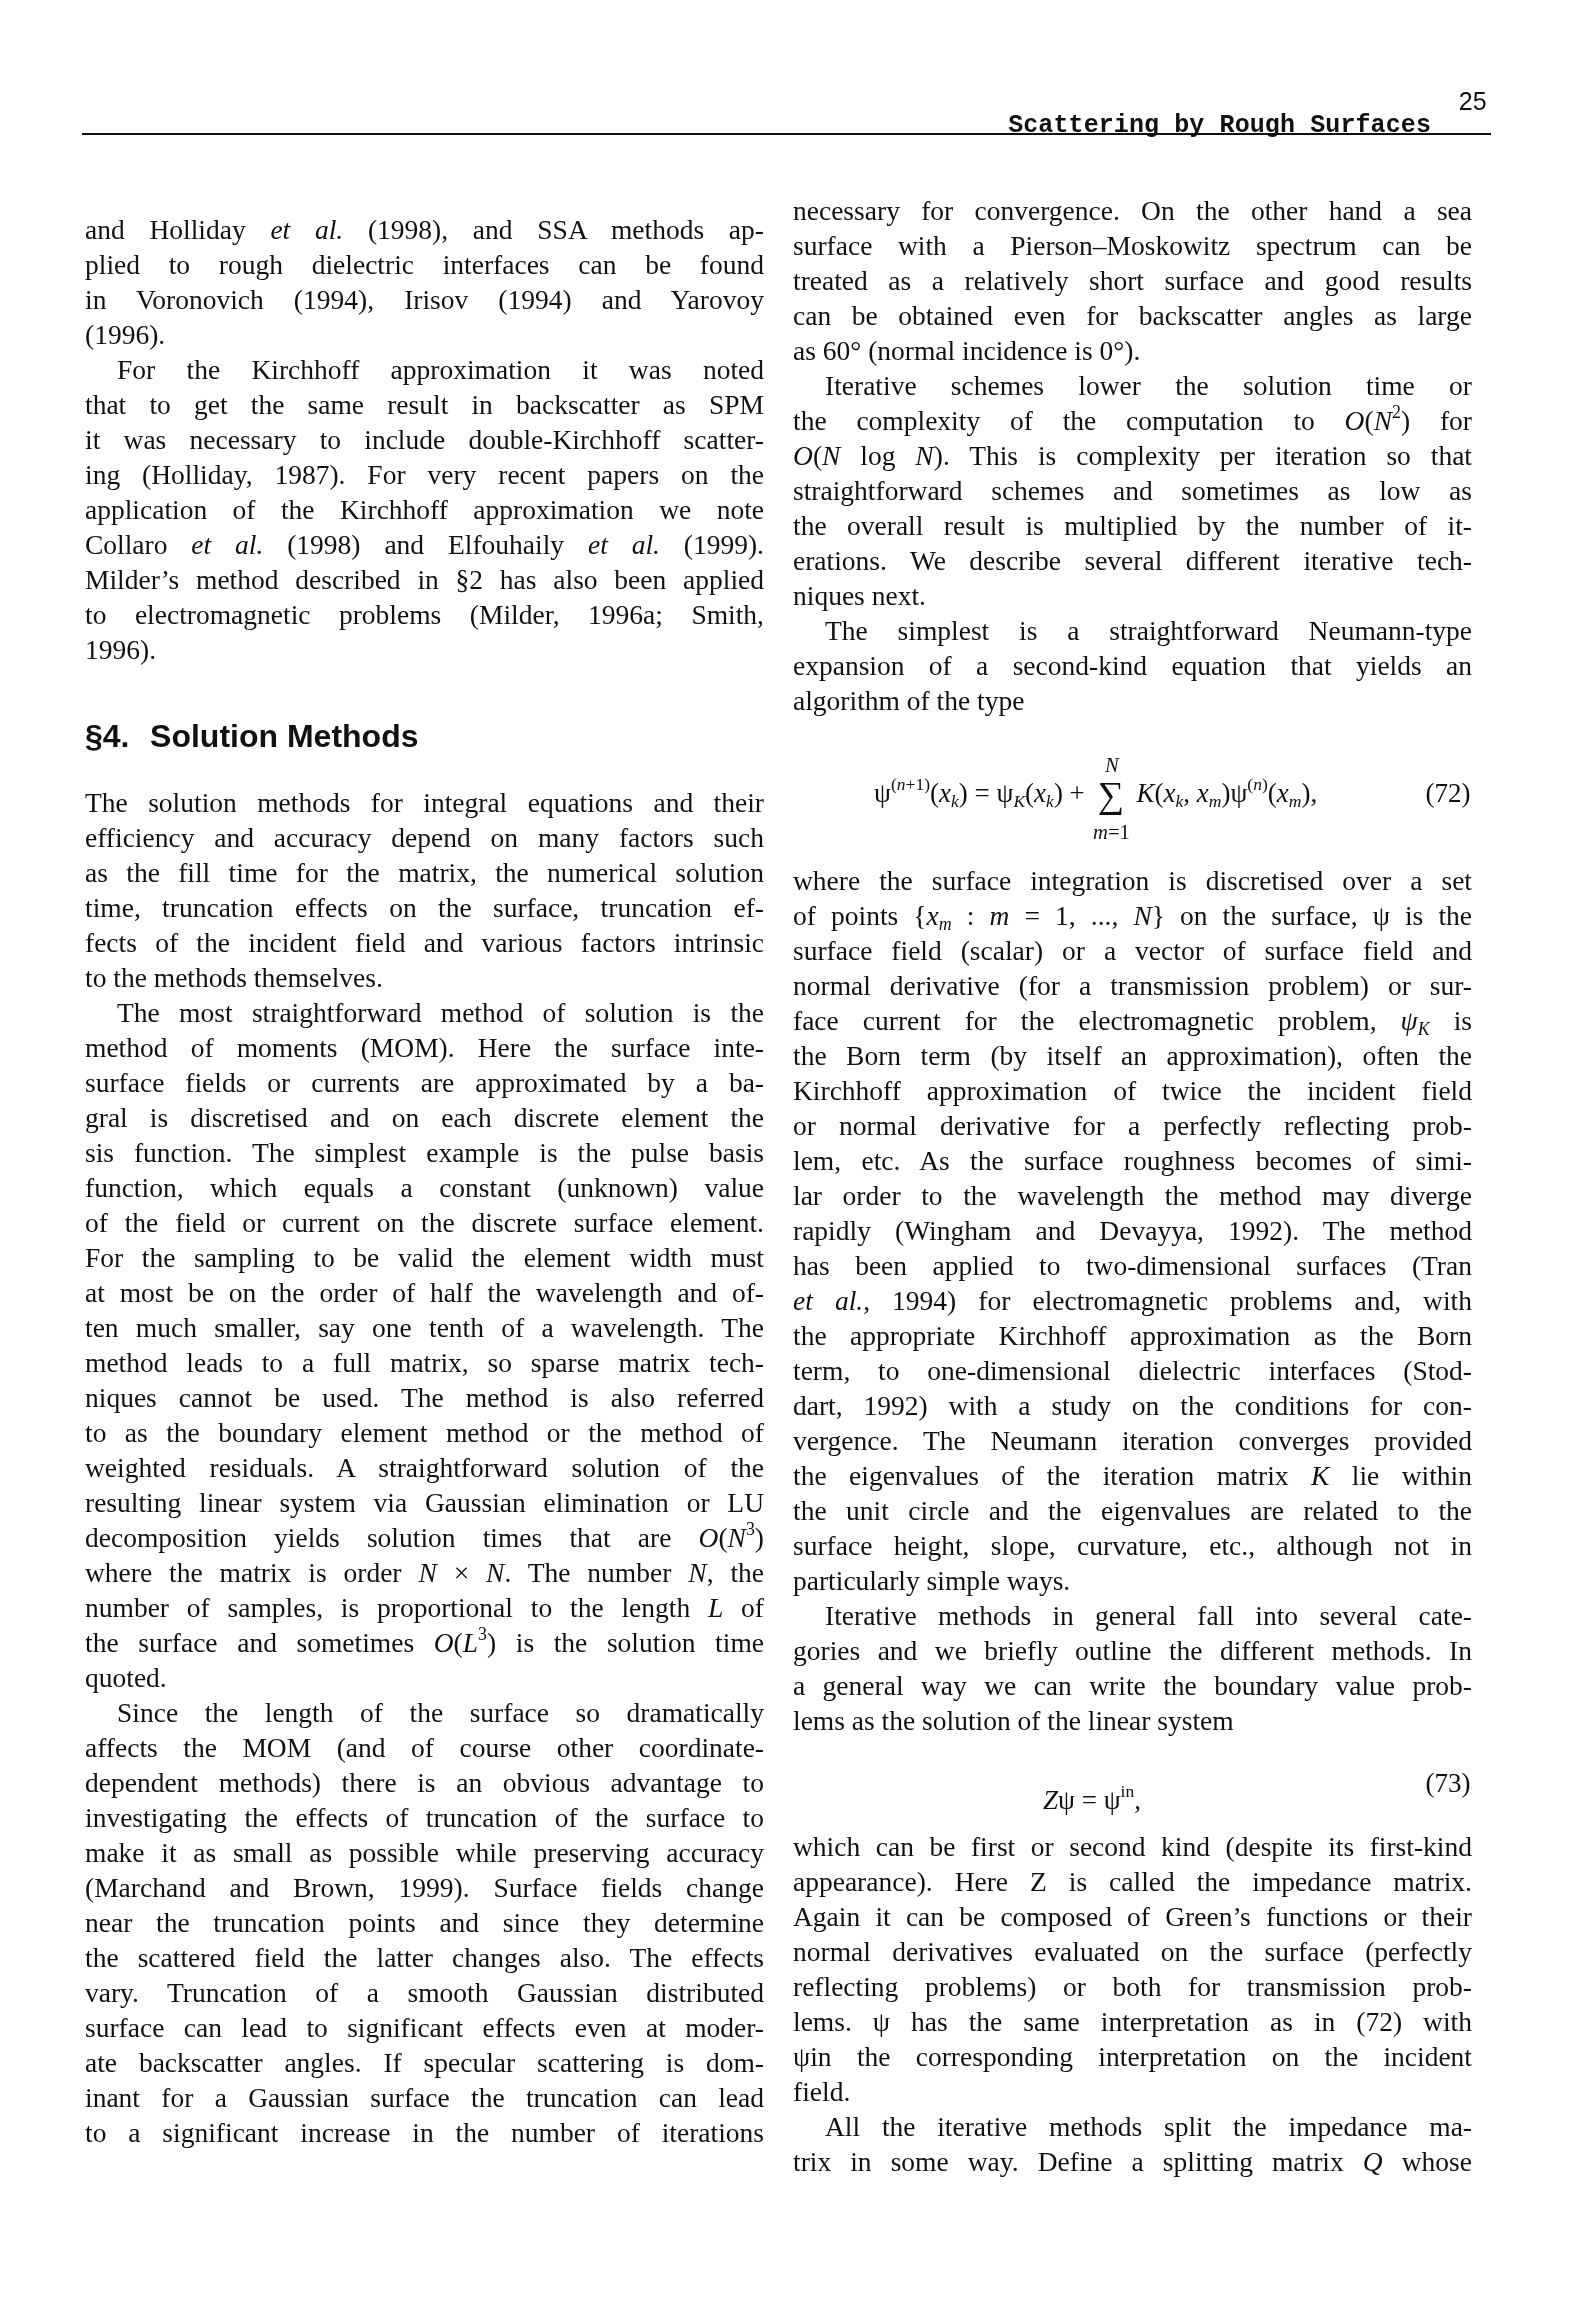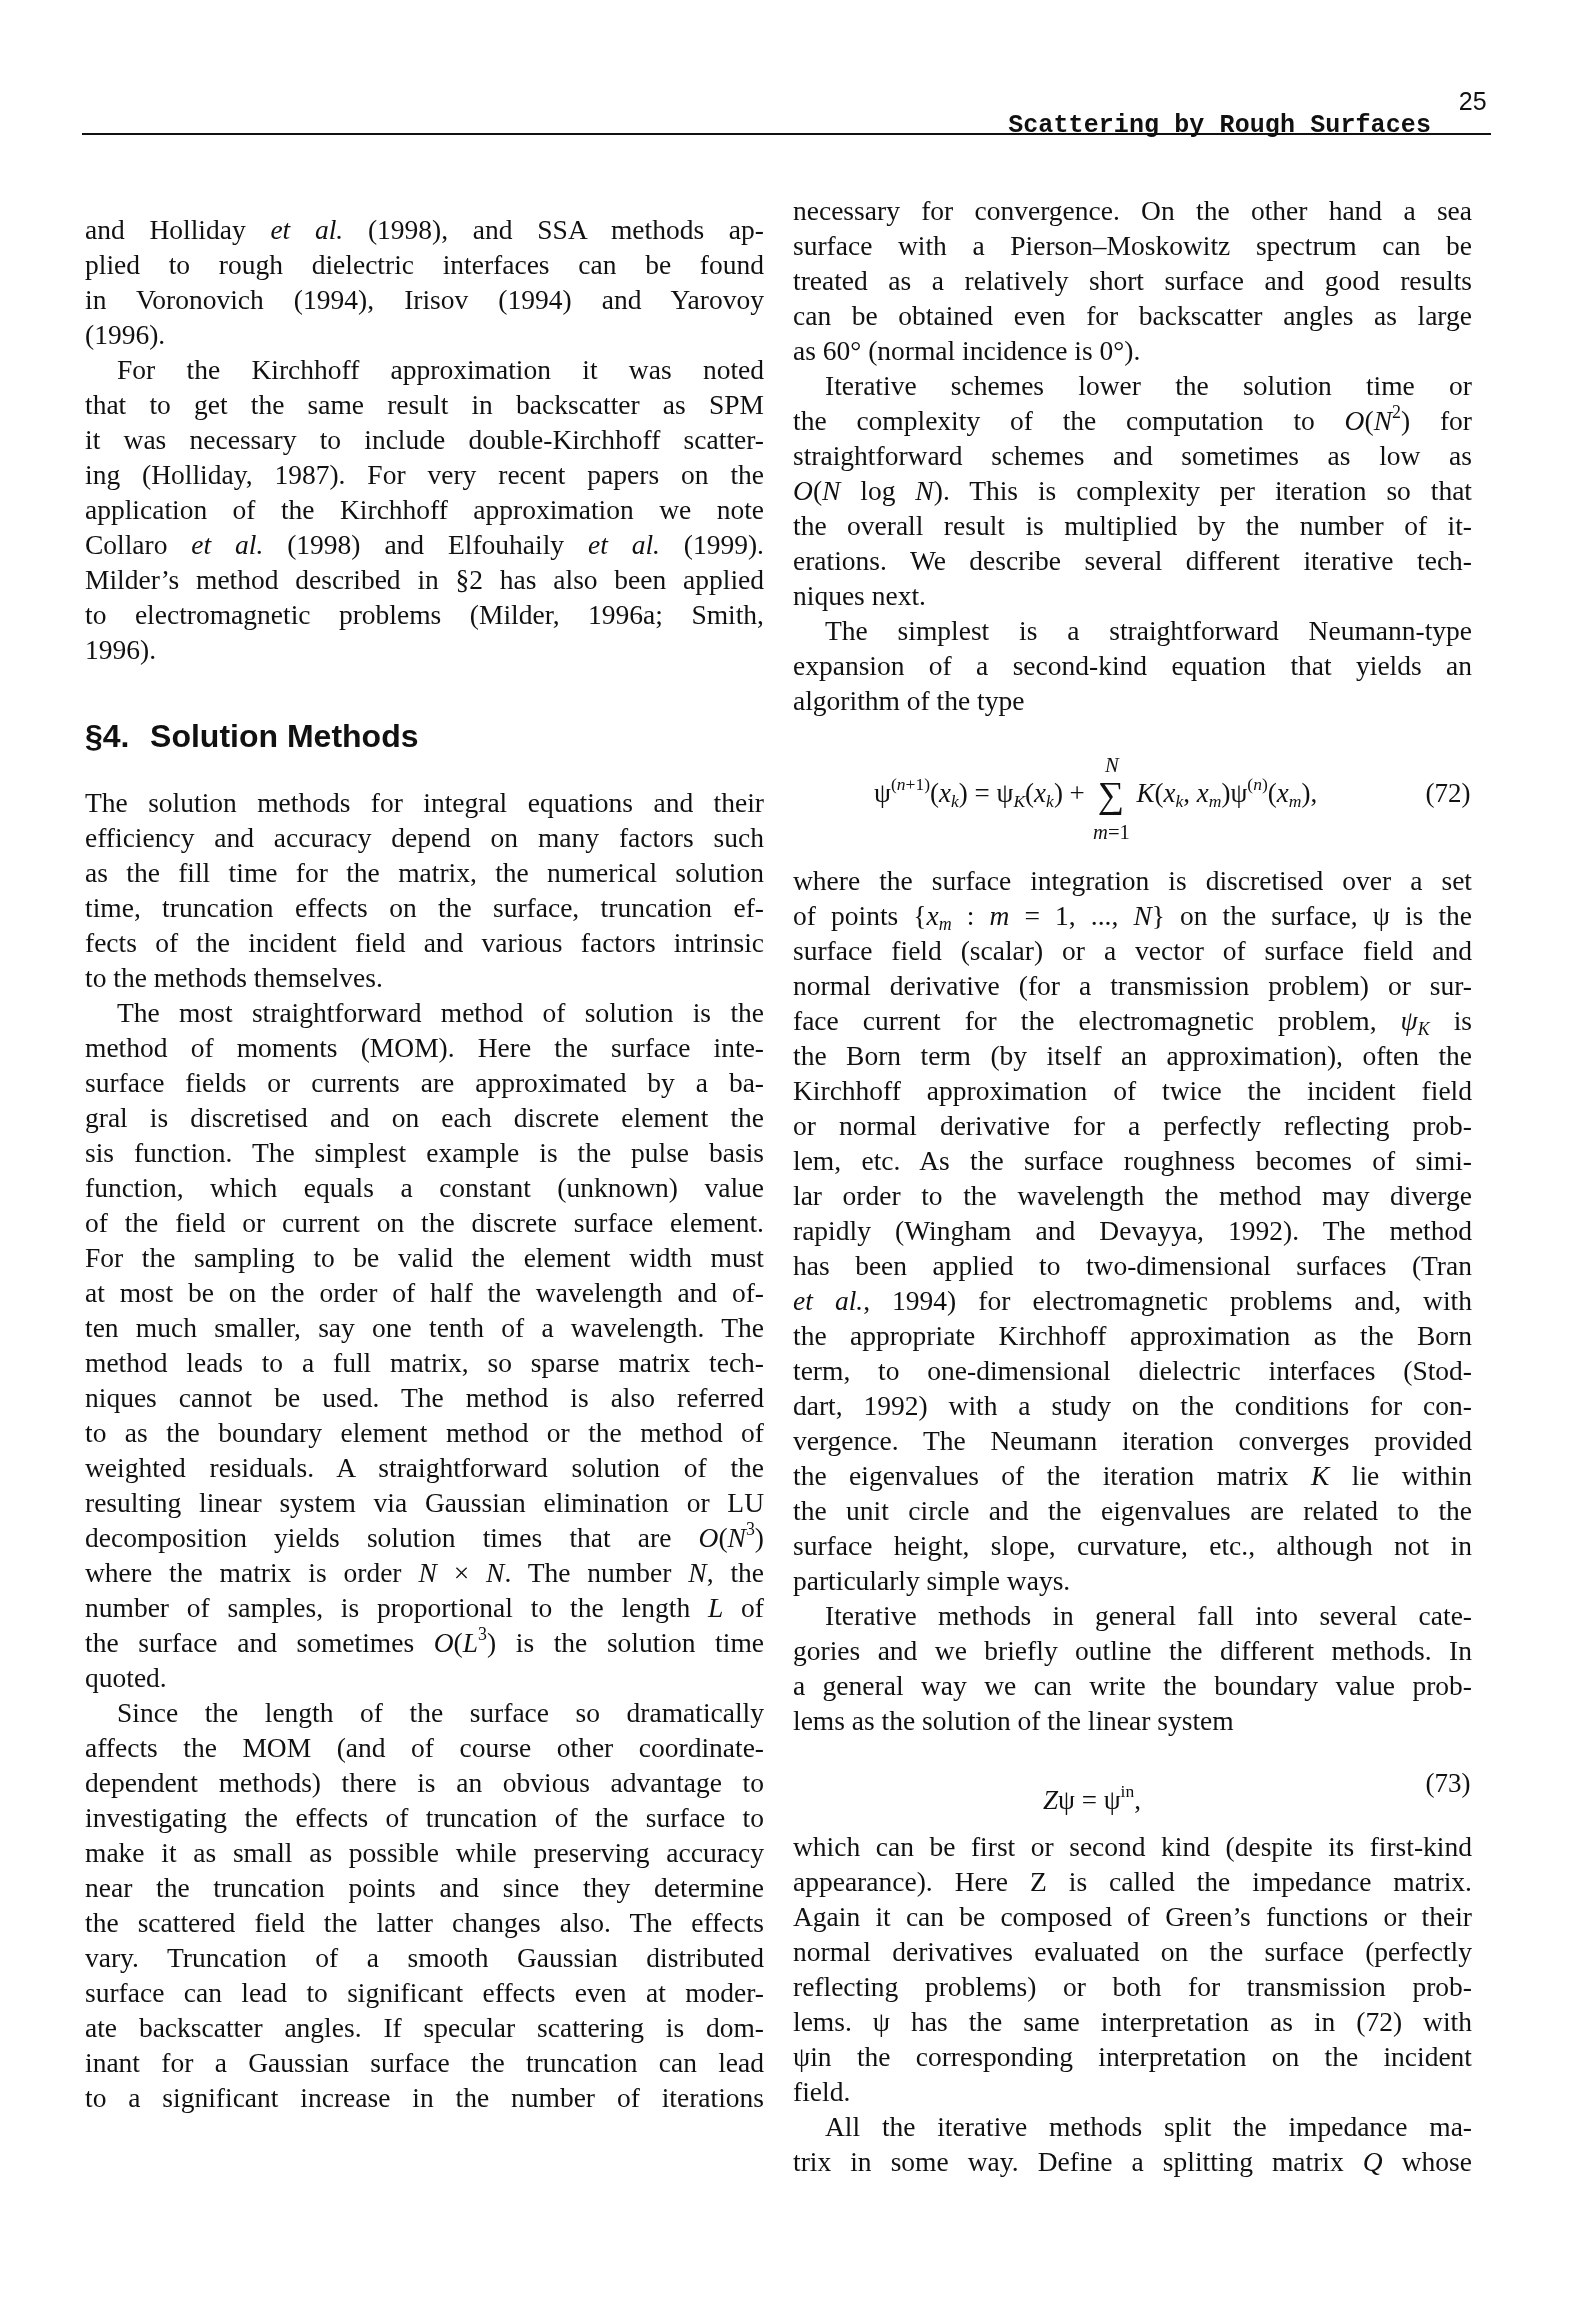--- a/index.html
+++ b/index.html
@@ -113,20 +113,21 @@
       <span class="line">number of samples, is proportional to the length <i>L</i> of</span>
       <span class="line">the surface and sometimes <i>O</i>(<i>L</i><sup>3</sup><i></i>)<i></i> is the solution time</span>
       <span class="line last">quoted.</span>
     </div>
   <div>
       <span class="line indent">Since the length of the surface so dramatically</span>
       <span class="line">affects the MOM (and of course other coordinate-</span>
       <span class="line">dependent methods) there is an obvious advantage to</span>
       <span class="line">investigating the effects of truncation of the surface to</span>
       <span class="line">make it as small as possible while preserving accuracy</span>
+      <span class="line">(Marchand and Brown, 1999). Surface fields change</span>
       <span class="line">near the truncation points and since they determine</span>
       <span class="line">the scattered field the latter changes also. The effects</span>
       <span class="line">vary. Truncation of a smooth Gaussian distributed</span>
       <span class="line">surface can lead to significant effects even at moder-</span>
       <span class="line">ate backscatter angles. If specular scattering is dom-</span>
       <span class="line">inant for a Gaussian surface the truncation can lead</span>
       <span class="line">to a significant increase in the number of iterations</span>
     </div>
 </div>
 
@@ -134,22 +135,22 @@
   <div>
       <span class="line">necessary for convergence. On the other hand a sea</span>
       <span class="line">surface with a Pierson–Moskowitz spectrum can be</span>
       <span class="line">treated as a relatively short surface and good results</span>
       <span class="line">can be obtained even for backscatter angles as large</span>
       <span class="line last">as 60° (normal incidence is 0°).</span>
     </div>
   <div>
       <span class="line indent">Iterative schemes lower the solution time or</span>
       <span class="line">the complexity of the computation to <i>O</i>(<i>N</i><sup>2</sup><i></i>)<i></i> for</span>
+      <span class="line"><i>O</i>(<i>N </i>log<i> N</i>)<i></i>. This is complexity per iteration so that</span>
       <span class="line">straightforward schemes and sometimes as low as</span>
-      <span class="line"><i>O</i>(<i>N </i>log<i> N</i>)<i></i>. This is complexity per iteration so that</span>
       <span class="line">the overall result is multiplied by the number of it-</span>
       <span class="line">erations. We describe several different iterative tech-</span>
       <span class="line last">niques next.</span>
     </div>
   <div>
       <span class="line indent">The simplest is a straightforward Neumann-type</span>
       <span class="line">expansion of a second-kind equation that yields an</span>
       <span class="line last">algorithm of the type</span>
     </div>
 

